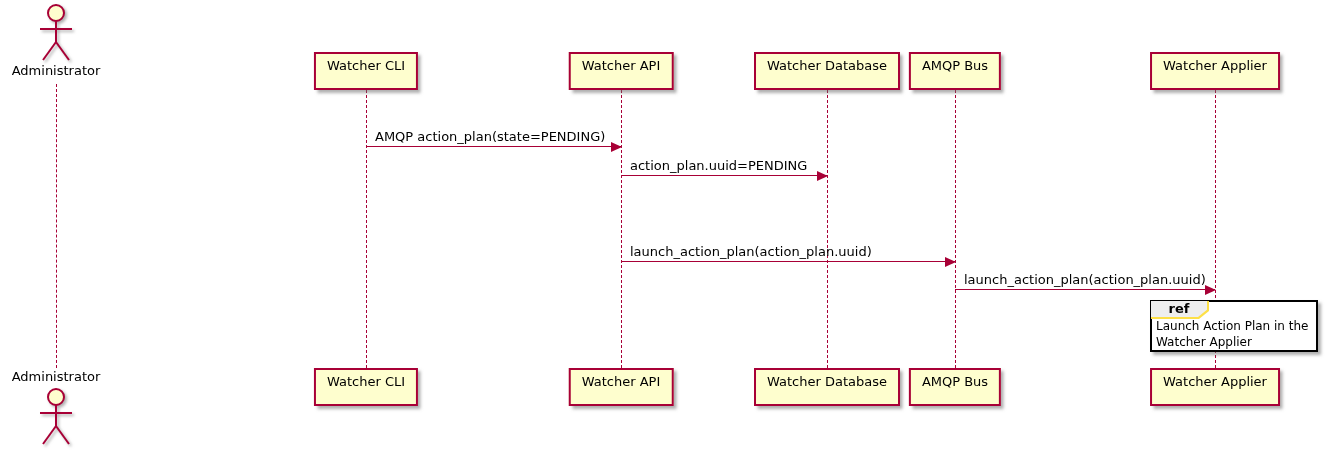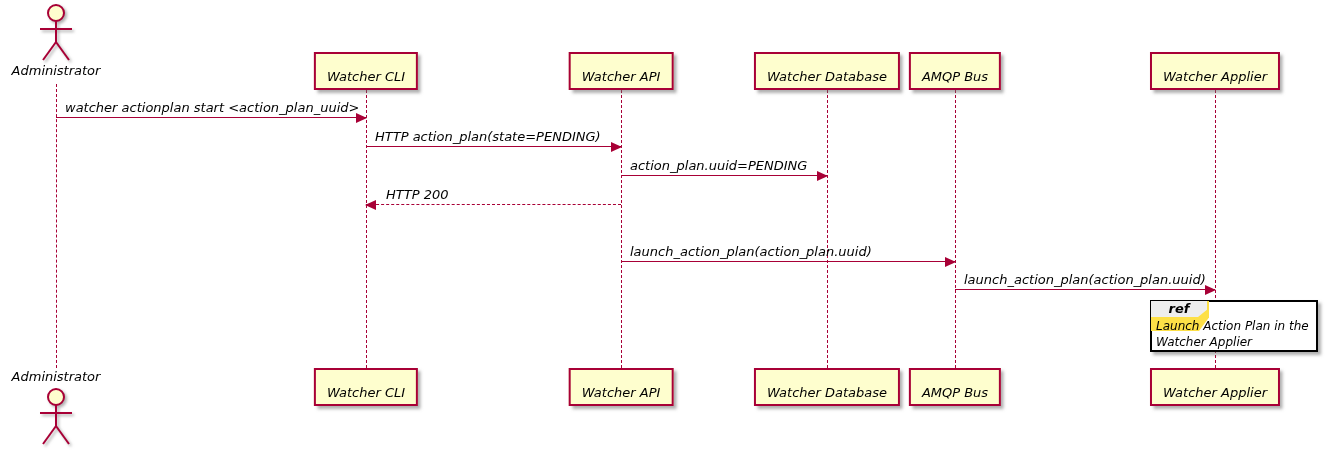--- a/index.html
+++ b/index.html
@@ -3,30 +3,30 @@
 <meta charset="utf-8">
 <style>
   :root{
     --accent:#A80036;
     --fill:#FEFECE;
     --shadow:rgba(110,110,110,.55);
   }
   html,body{margin:0;padding:0;background:#fff;}
   #canvas{
     position:relative;width:1330px;height:456px;background:#fff;overflow:hidden;
-    font-family:"DejaVu Sans","Liberation Sans",sans-serif;color:#000;font-style:italic;
+    font-family:"DejaVu Sans","Liberation Sans",sans-serif;color:#000;
   }
   .lifeline{
     position:absolute;width:0;border-left:1px dashed var(--accent);
   }
   .participant{
     position:absolute;transform:translateX(-50%);
     box-sizing:border-box;height:38px;line-height:24px;
     background:var(--fill);border:2px solid var(--accent);
-    padding:11px 11px;font-size:13px;white-space:nowrap;
+    padding:0 11px;font-size:13px;white-space:nowrap;
     box-shadow:3px 3px 3px var(--shadow);
   }
   .actor{position:absolute;transform:translateX(-50%);filter:drop-shadow(2.5px 2.5px 1.5px var(--shadow));}
   .actor circle{fill:var(--fill);stroke:var(--accent);stroke-width:2;}
   .actor line{stroke:var(--accent);stroke-width:2;}
   .actor-label{
     position:absolute;transform:translateX(-50%);
     font-size:13px;white-space:nowrap;
   }
   .message{position:absolute;height:17px;}
@@ -37,21 +37,21 @@
   }
   .arrow{position:absolute;bottom:-5px;width:0;height:0;
     border-top:5px solid transparent;border-bottom:5px solid transparent;}
   .arrow.right{right:-1px;border-left:11px solid var(--accent);}
   .arrow.left{left:-1px;border-right:11px solid var(--accent);}
   .ref-frame{
     position:absolute;box-sizing:border-box;background:#fff;
     border:2px solid #000;box-shadow:3px 3px 3px var(--shadow);
   }
   .ref-header-border{
-    position:absolute;left:-1px;top:-1px;width:58px;height:30px;background:#fde047;
+    position:absolute;left:-1px;top:-1px;width:58px;height:18px;background:#fde047;
     clip-path:polygon(0 0,100% 0,100% 55%,calc(100% - 10px) 100%,0 100%);
   }
   .ref-header{
     position:absolute;left:0;top:0;width:56px;height:16px;background:#EEEEEE;
     clip-path:polygon(0 0,100% 0,100% 55%,calc(100% - 9px) 100%,0 100%);
     font-weight:bold;font-size:13px;line-height:16px;text-align:center;
   }
   .ref-body{position:absolute;left:4px;top:16px;font-size:12px;line-height:16px;white-space:nowrap;}
 </style>
 </head>
@@ -74,43 +74,33 @@
     <line x1="22" y1="39" x2="35" y2="57"></line>
   </svg>
   <div class="actor-label" style="left:56px;top:63px">Administrator</div>
 
   <div class="participant" style="left:366px;top:52px">Watcher CLI</div>
   <div class="participant" style="left:621px;top:52px">Watcher API</div>
   <div class="participant" style="left:827px;top:52px">Watcher Database</div>
   <div class="participant" style="left:955px;top:52px">AMQP Bus</div>
   <div class="participant" style="left:1215px;top:52px">Watcher Applier</div>
 
-  <div class="message solid" style="left:56px;top:101px;width:310px">
-    <span class="msg-label">watcher actionplan start &lt;action_plan_uuid&gt;</span>
-    <span class="msg-line"></span>
-    <span class="arrow right"></span>
-  </div>
 
   <div class="message solid" style="left:366px;top:130px;width:255px">
-    <span class="msg-label">HTTP action_plan(state=PENDING)</span>
+    <span class="msg-label">AMQP action_plan(state=PENDING)</span>
     <span class="msg-line"></span>
     <span class="arrow right"></span>
   </div>
 
   <div class="message solid" style="left:621px;top:159px;width:206px">
     <span class="msg-label">action_plan.uuid=PENDING</span>
     <span class="msg-line"></span>
     <span class="arrow right"></span>
   </div>
 
-  <div class="message dashed" style="left:366px;top:188px;width:255px">
-    <span class="msg-label" style="left:20px">HTTP 200</span>
-    <span class="msg-line"></span>
-    <span class="arrow left"></span>
-  </div>
 
 
   <div class="message solid" style="left:621px;top:245px;width:334px">
     <span class="msg-label">launch_action_plan(action_plan.uuid)</span>
     <span class="msg-line"></span>
     <span class="arrow right"></span>
   </div>
 
   <div class="message solid" style="left:955px;top:273px;width:260px">
     <span class="msg-label">launch_action_plan(action_plan.uuid)</span>

